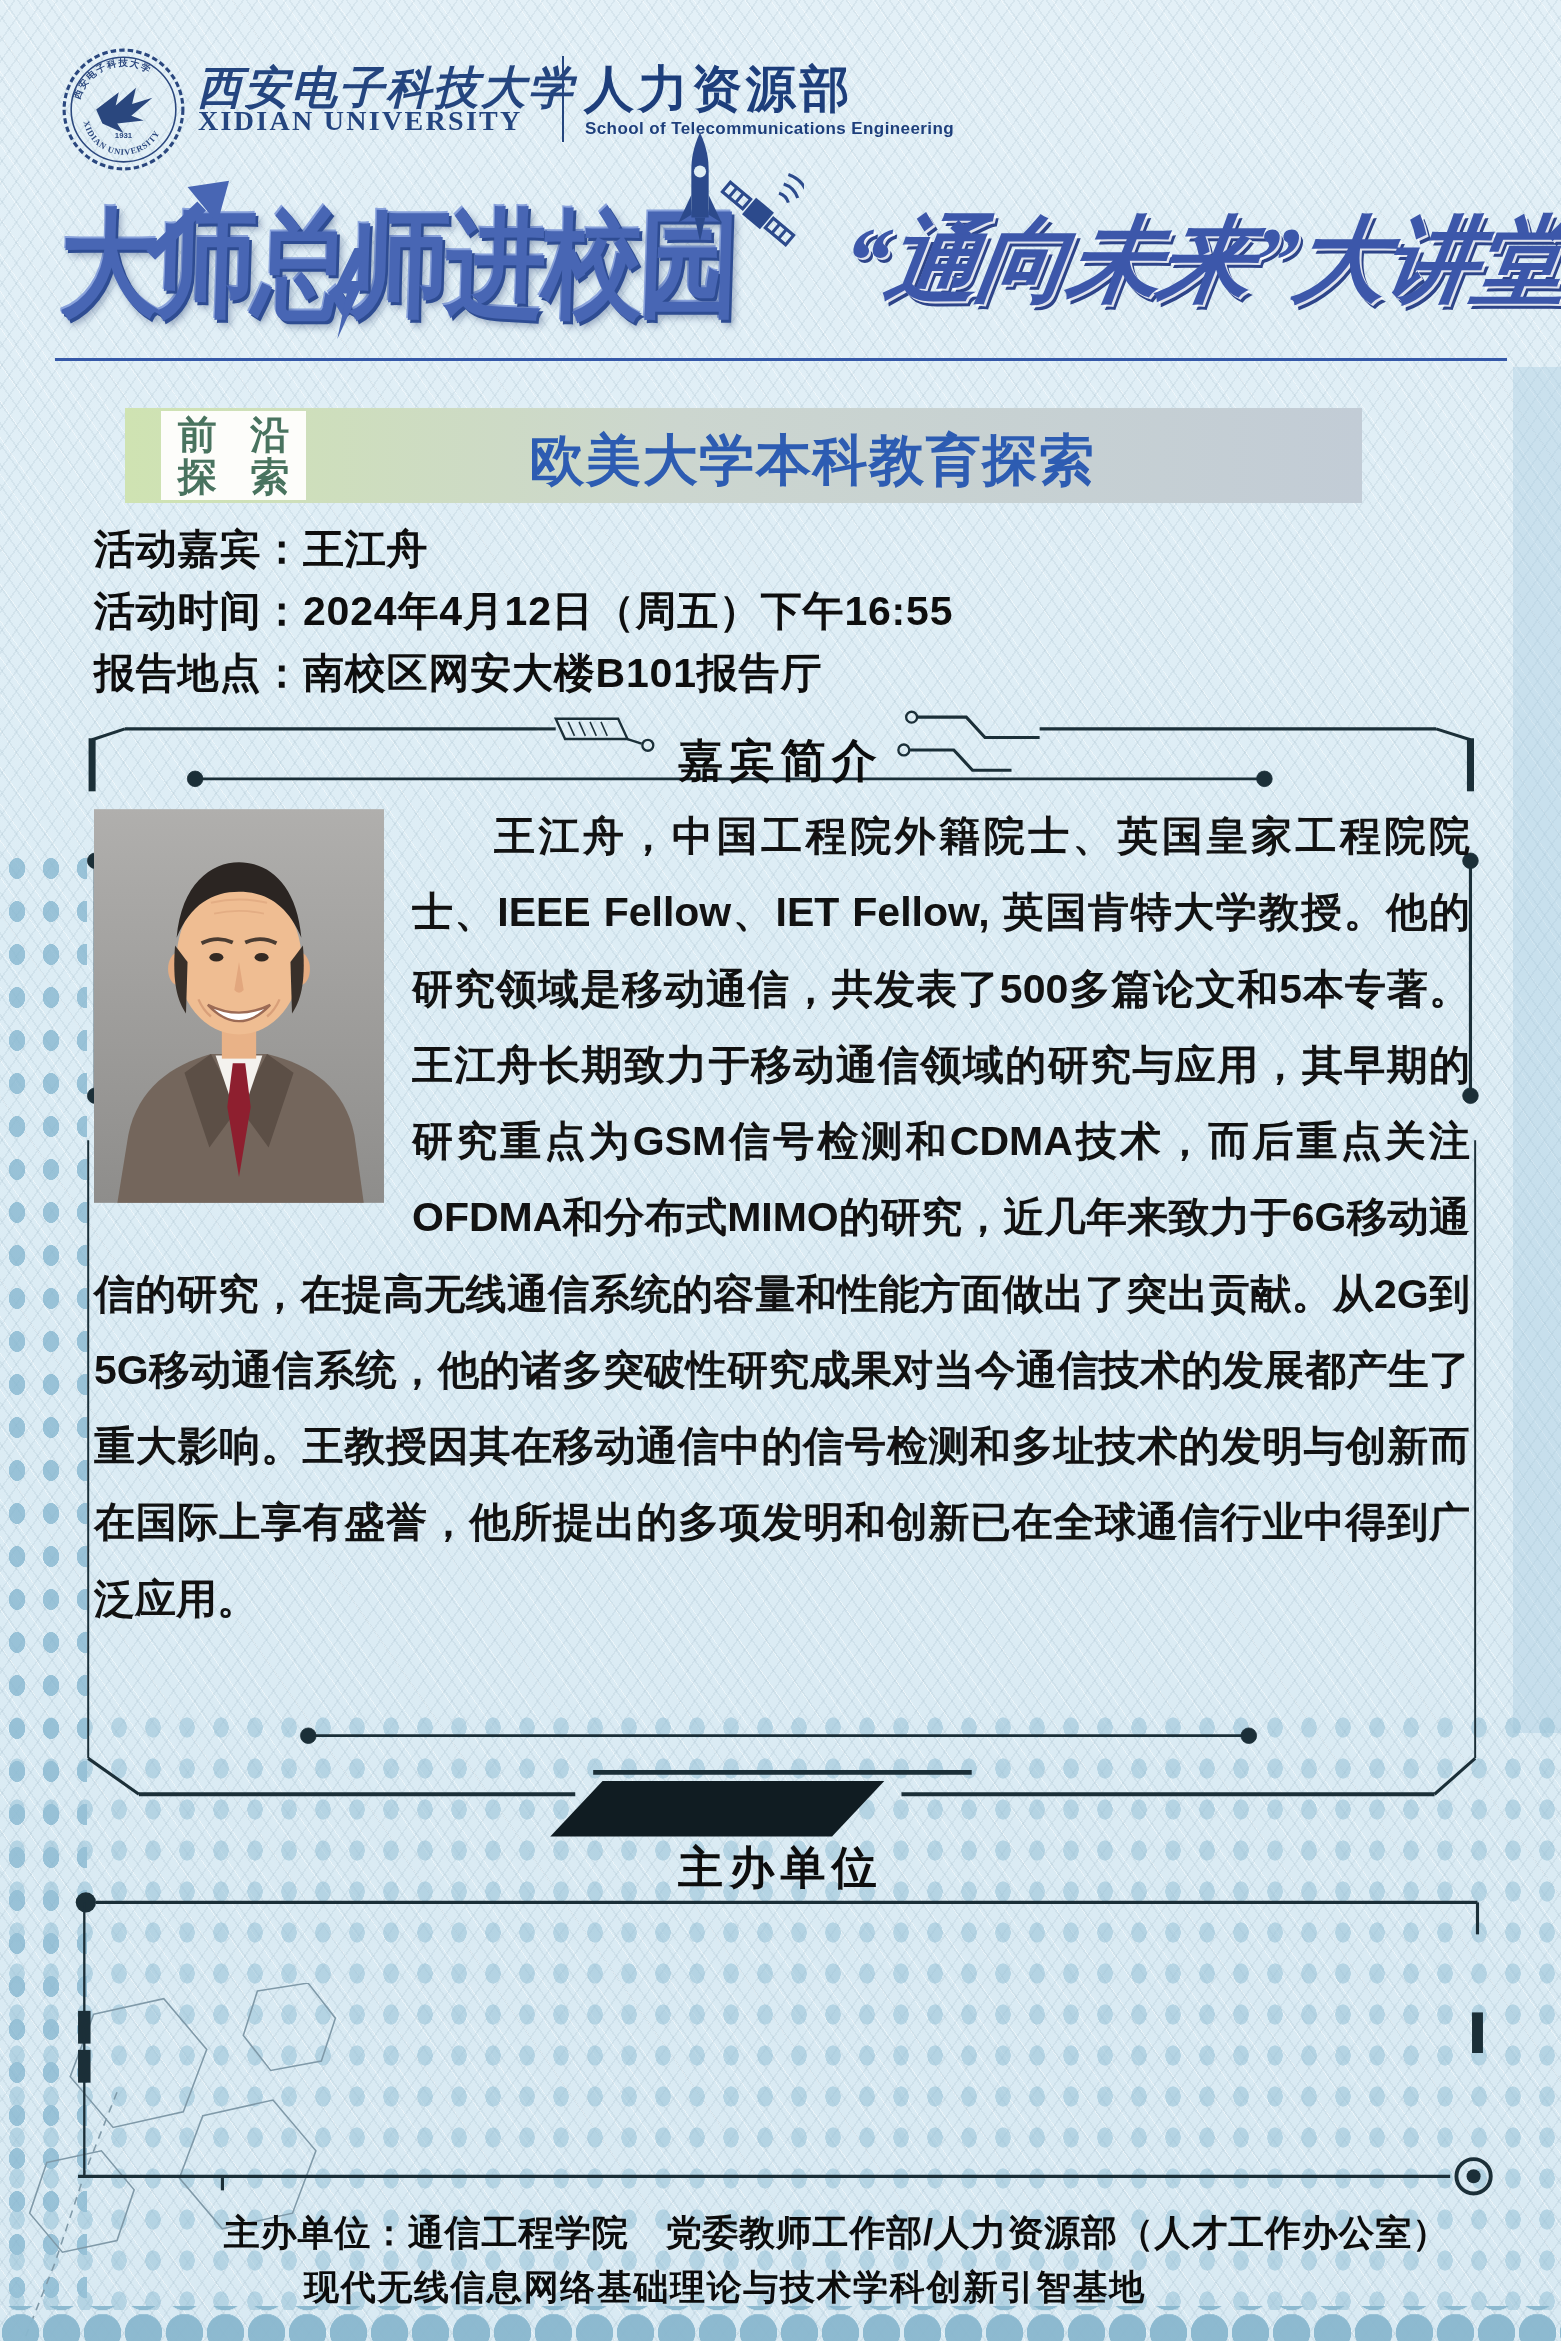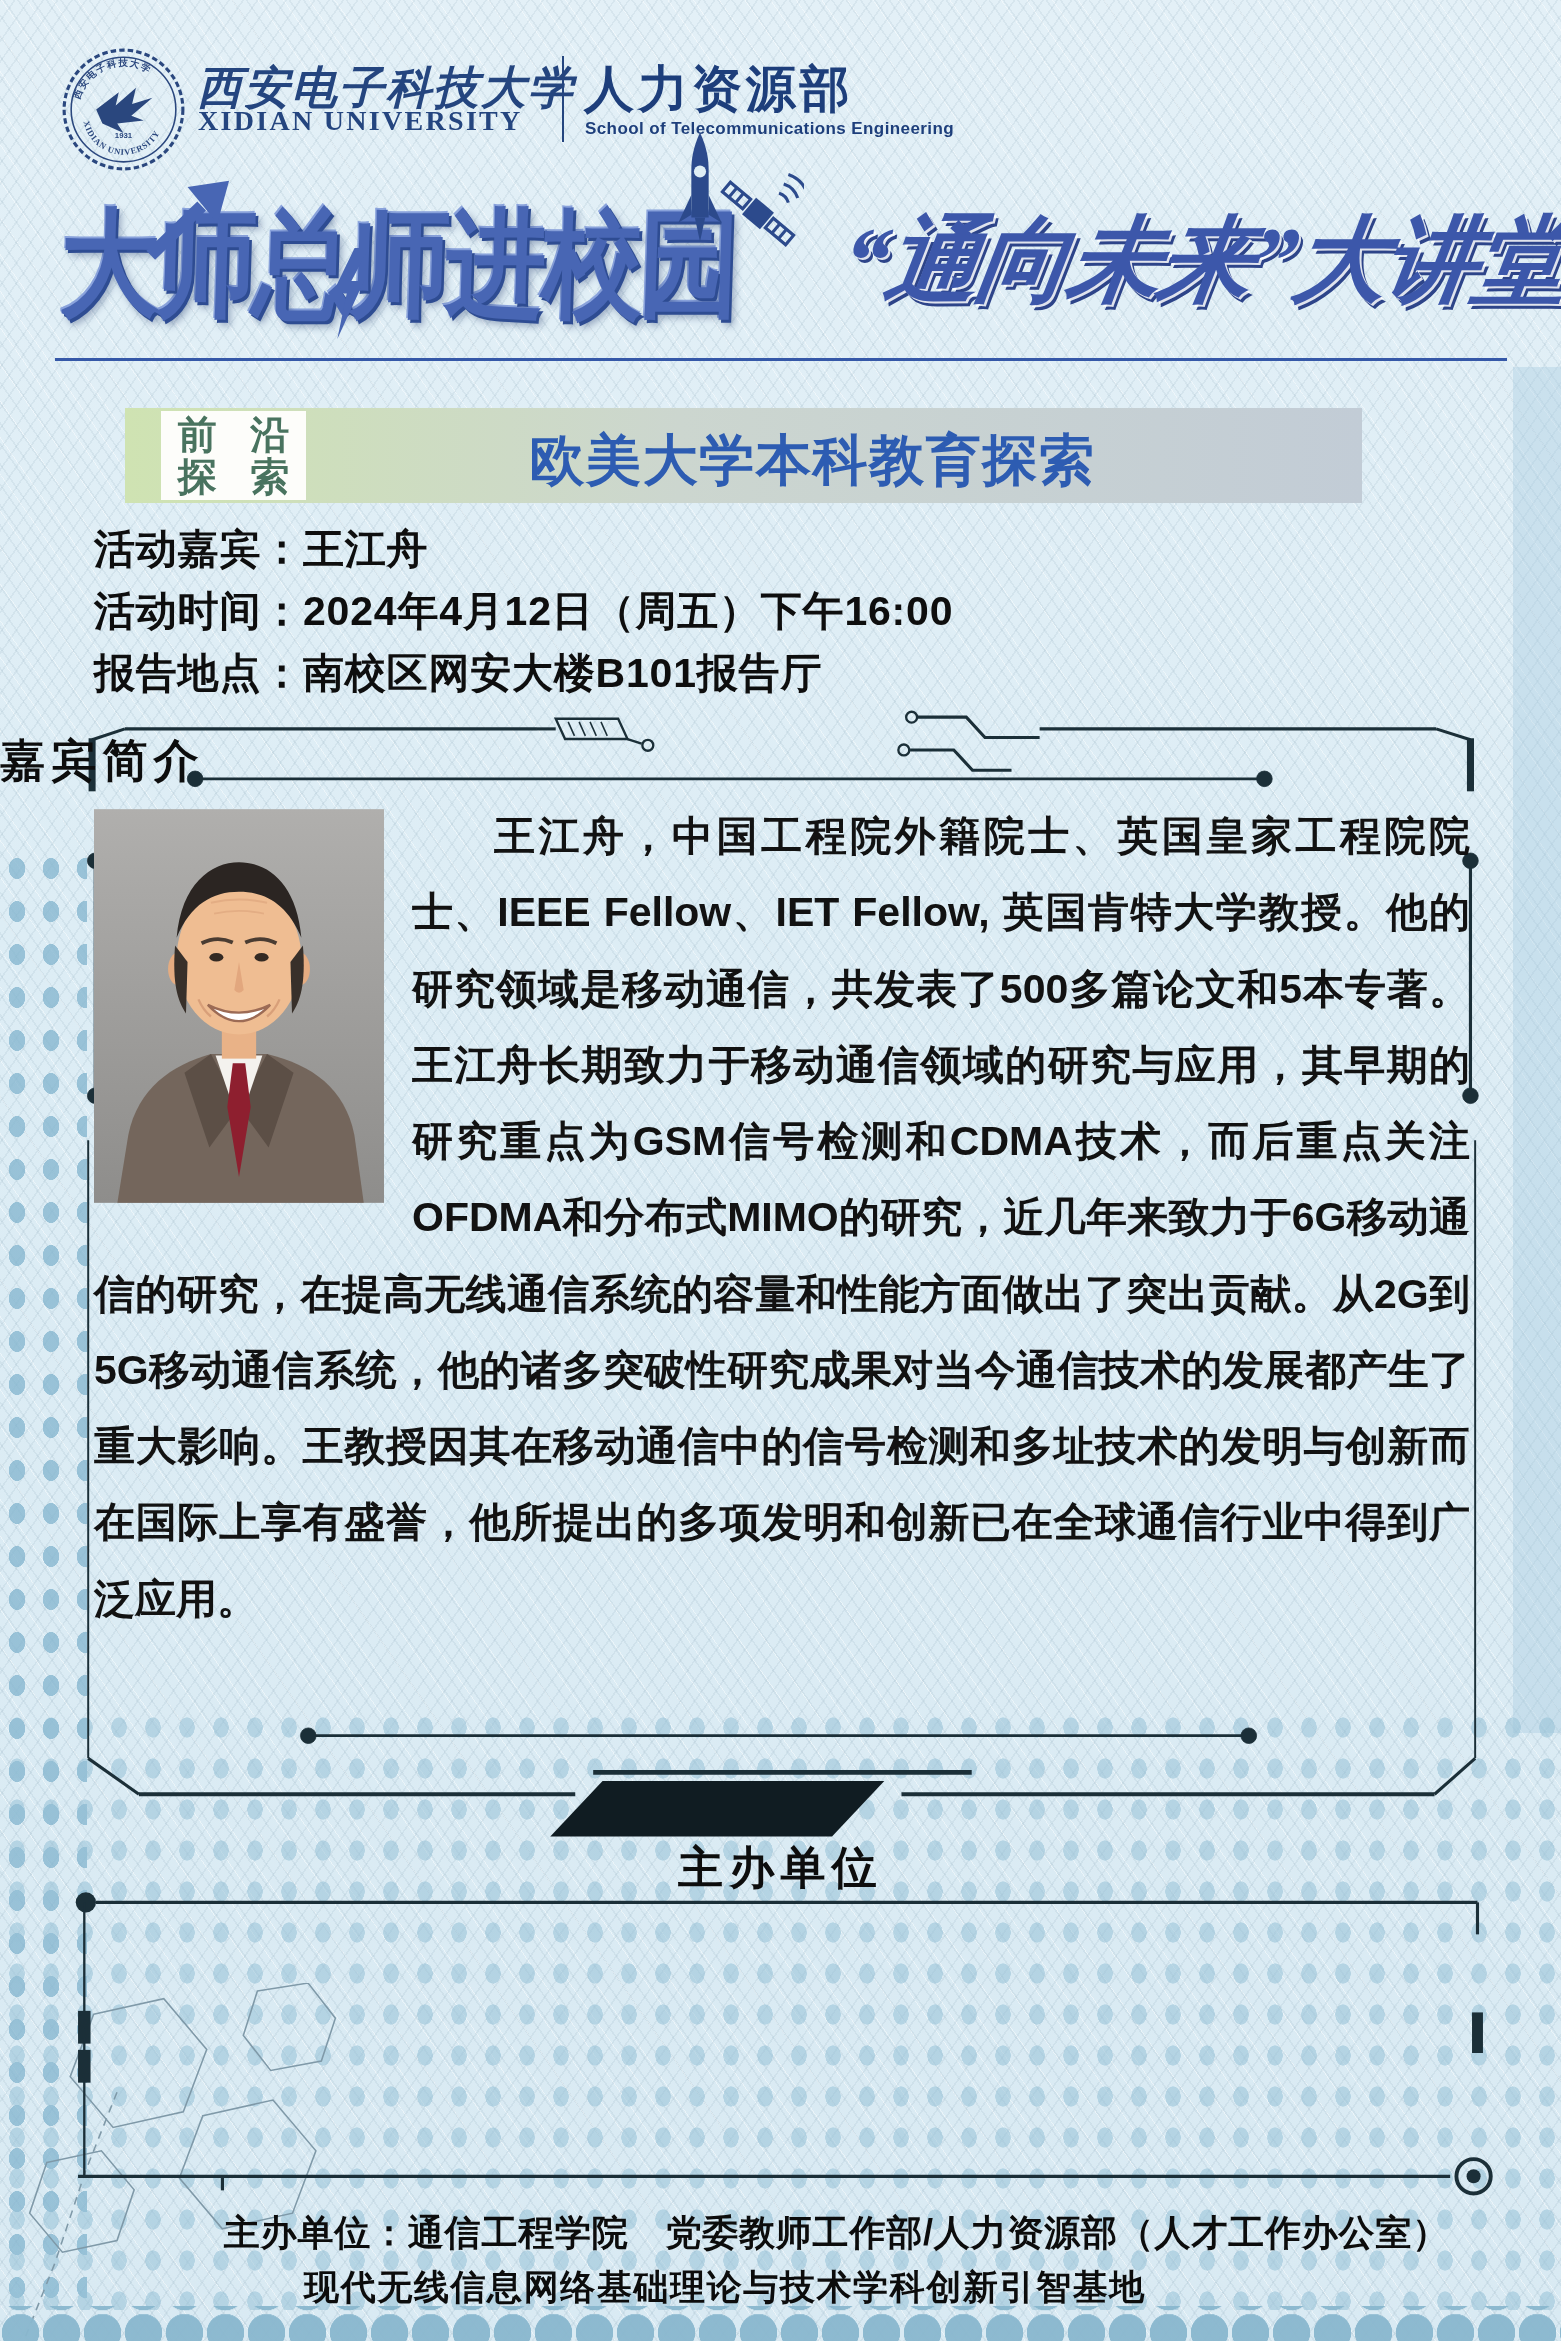--- a/index.html
+++ b/index.html
@@ -93,21 +93,21 @@
   .topic-title{
     position:absolute; left:258px; top:15.6px; width:859px; text-align:center;
     font-size:55px; font-weight:800; letter-spacing:1.6px; color:#2d5cb2;
   }
   
   .event-info{position:absolute; left:94px; top:518px; z-index:3;}
   .event-line{font-size:41px; font-weight:800; color:#0e0e0e; line-height:62px; letter-spacing:0.8px;}
   
   .intro-frame{position:absolute; left:0; top:703px; z-index:2;}
   .intro-title{
-    position:absolute; left:0; top:731px; width:1561px; z-index:3;
+    position:absolute; left:0; top:731px; width:1561px; text-align:center; z-index:3;
     font-size:45px; font-weight:800; letter-spacing:6.2px; color:#0d0d0d;
   }
   .bio-wrap{position:absolute; left:94px; top:798px; width:1376px; z-index:3;}
   .speaker-photo{float:left; width:290px; height:394px; margin:11px 28px 12.5px 0;}
   .bio-text{
     margin:0; font-size:41px; line-height:1.86; font-weight:600; color:#121212;
     text-align:justify; text-indent:2em;
   }
   
   .content-title{
@@ -210,21 +210,21 @@
       <span>前</span>
       <span>沿</span>
       <span>探</span>
       <span>索</span>
     </div>
     <div class="topic-title">欧美大学本科教育探索</div>
   </div>
 
   <div class="event-info">
     <div class="event-line">活动嘉宾：王江舟</div>
-    <div class="event-line">活动时间：2024年4月12日（周五）下午16:00</div>
+    <div class="event-line">活动时间：2024年4月12日（周五）下午16:55</div>
     <div class="event-line">报告地点：南校区网安大楼B101报告厅</div>
   </div>
 
   <svg class="intro-frame" width="1561" height="1171" viewBox="0 0 2000 1500" fill="none">
     <g stroke="#1b2f38">
 
       <path d="M160,33 H688" stroke-width="4"></path>
       <path d="M160,33 L118,47" stroke-width="4"></path>
       <line x1="118" y1="45" x2="118" y2="113" stroke-width="9"></line>
       <path d="M1840,33 H1332" stroke-width="4"></path>

